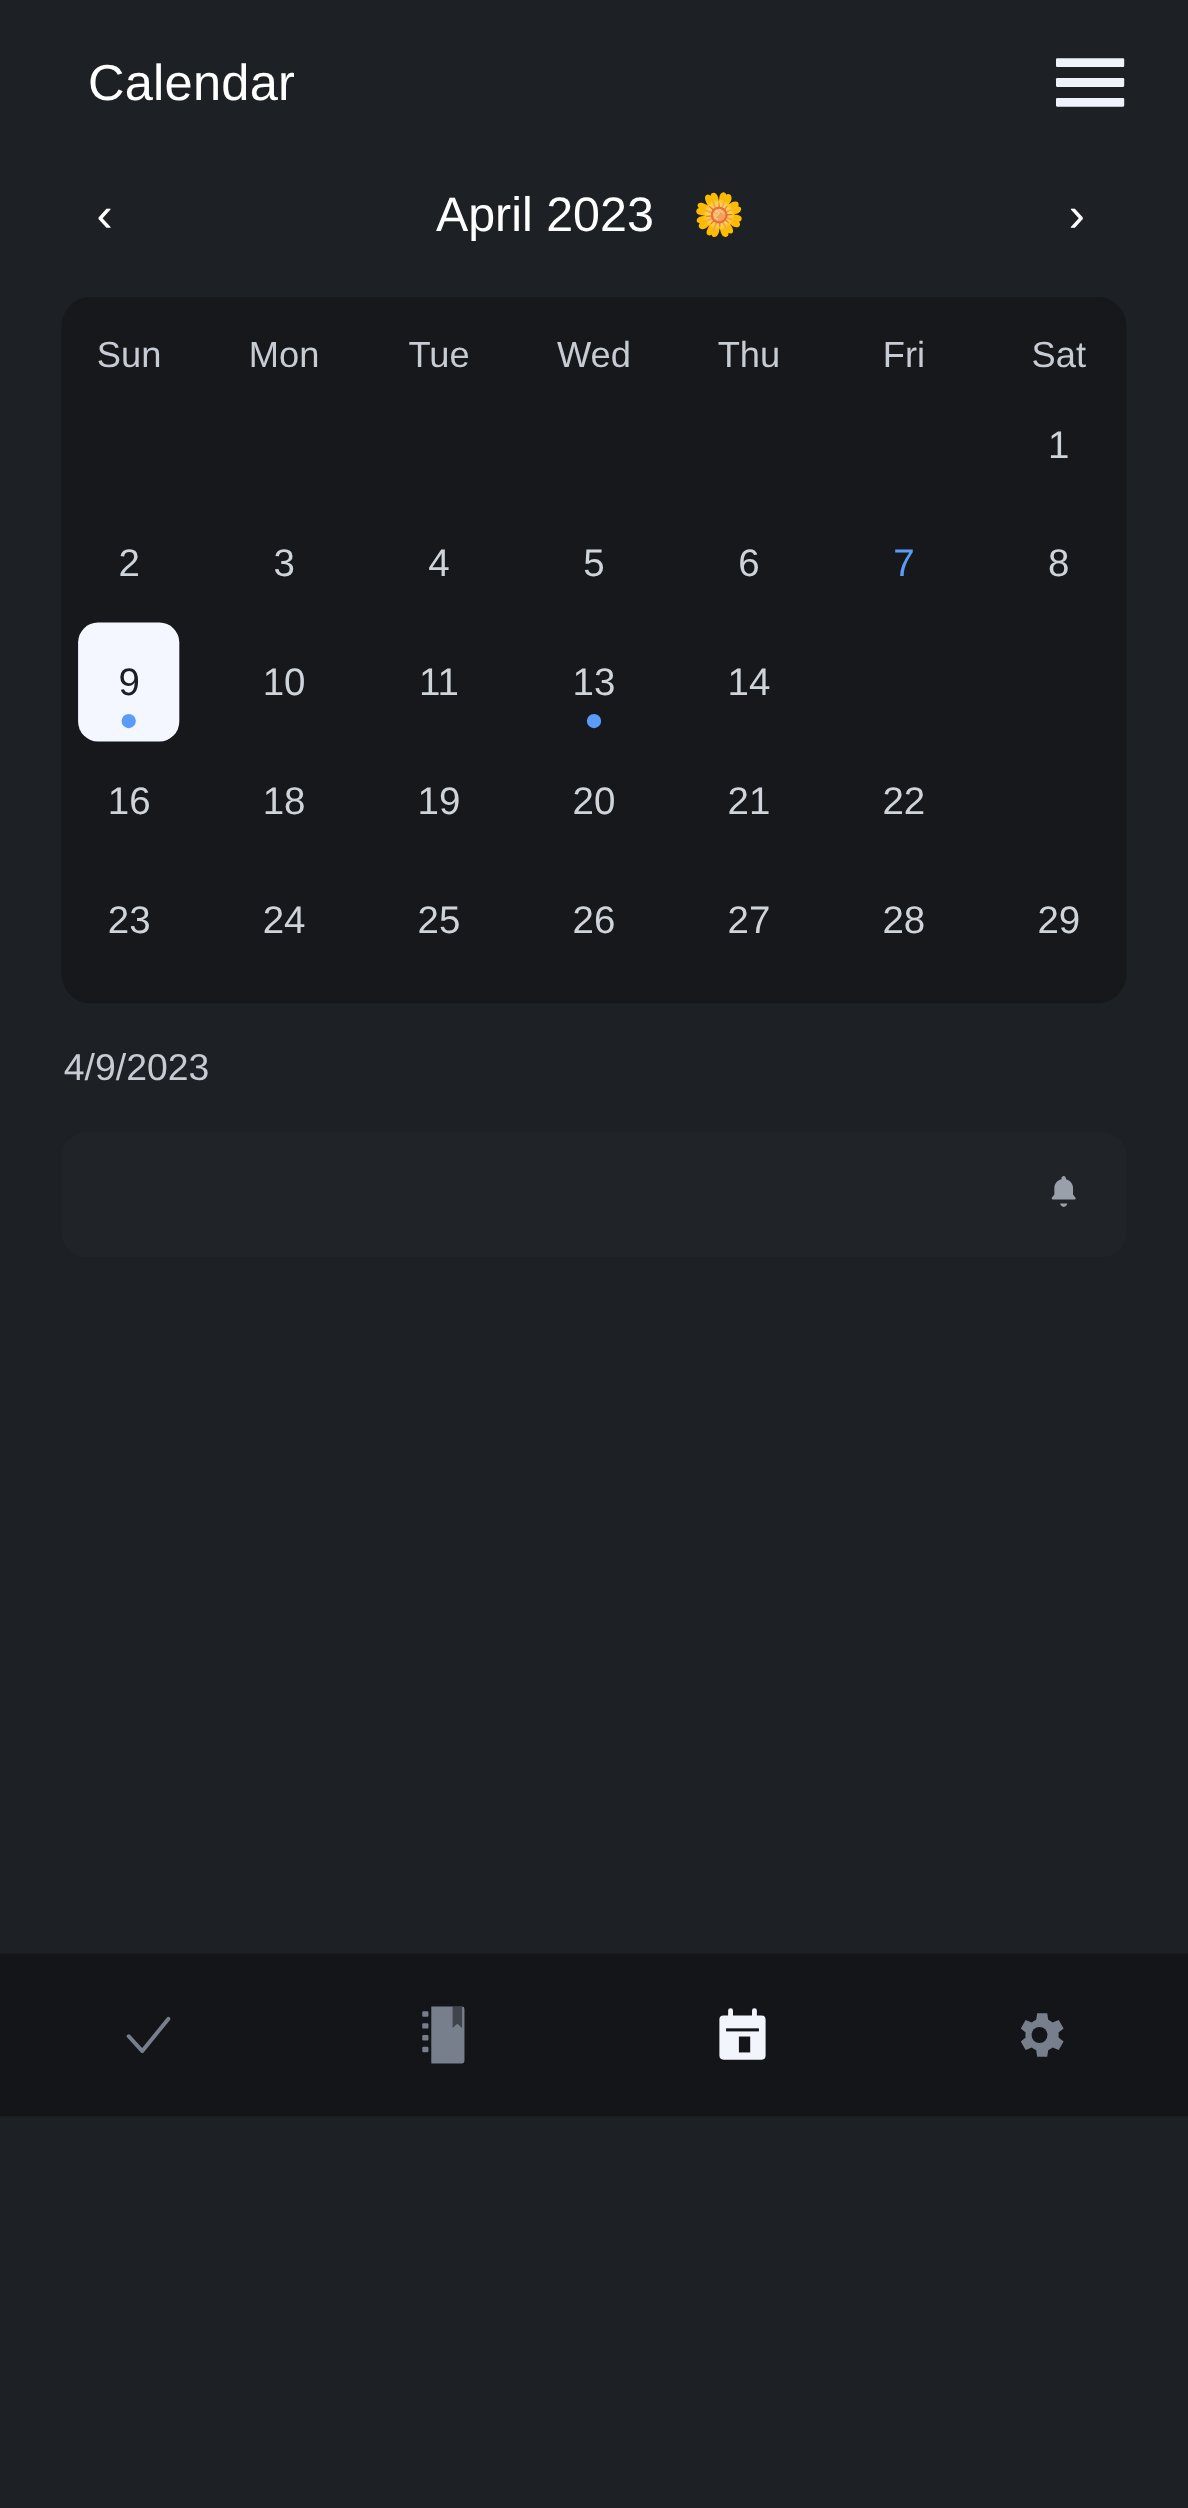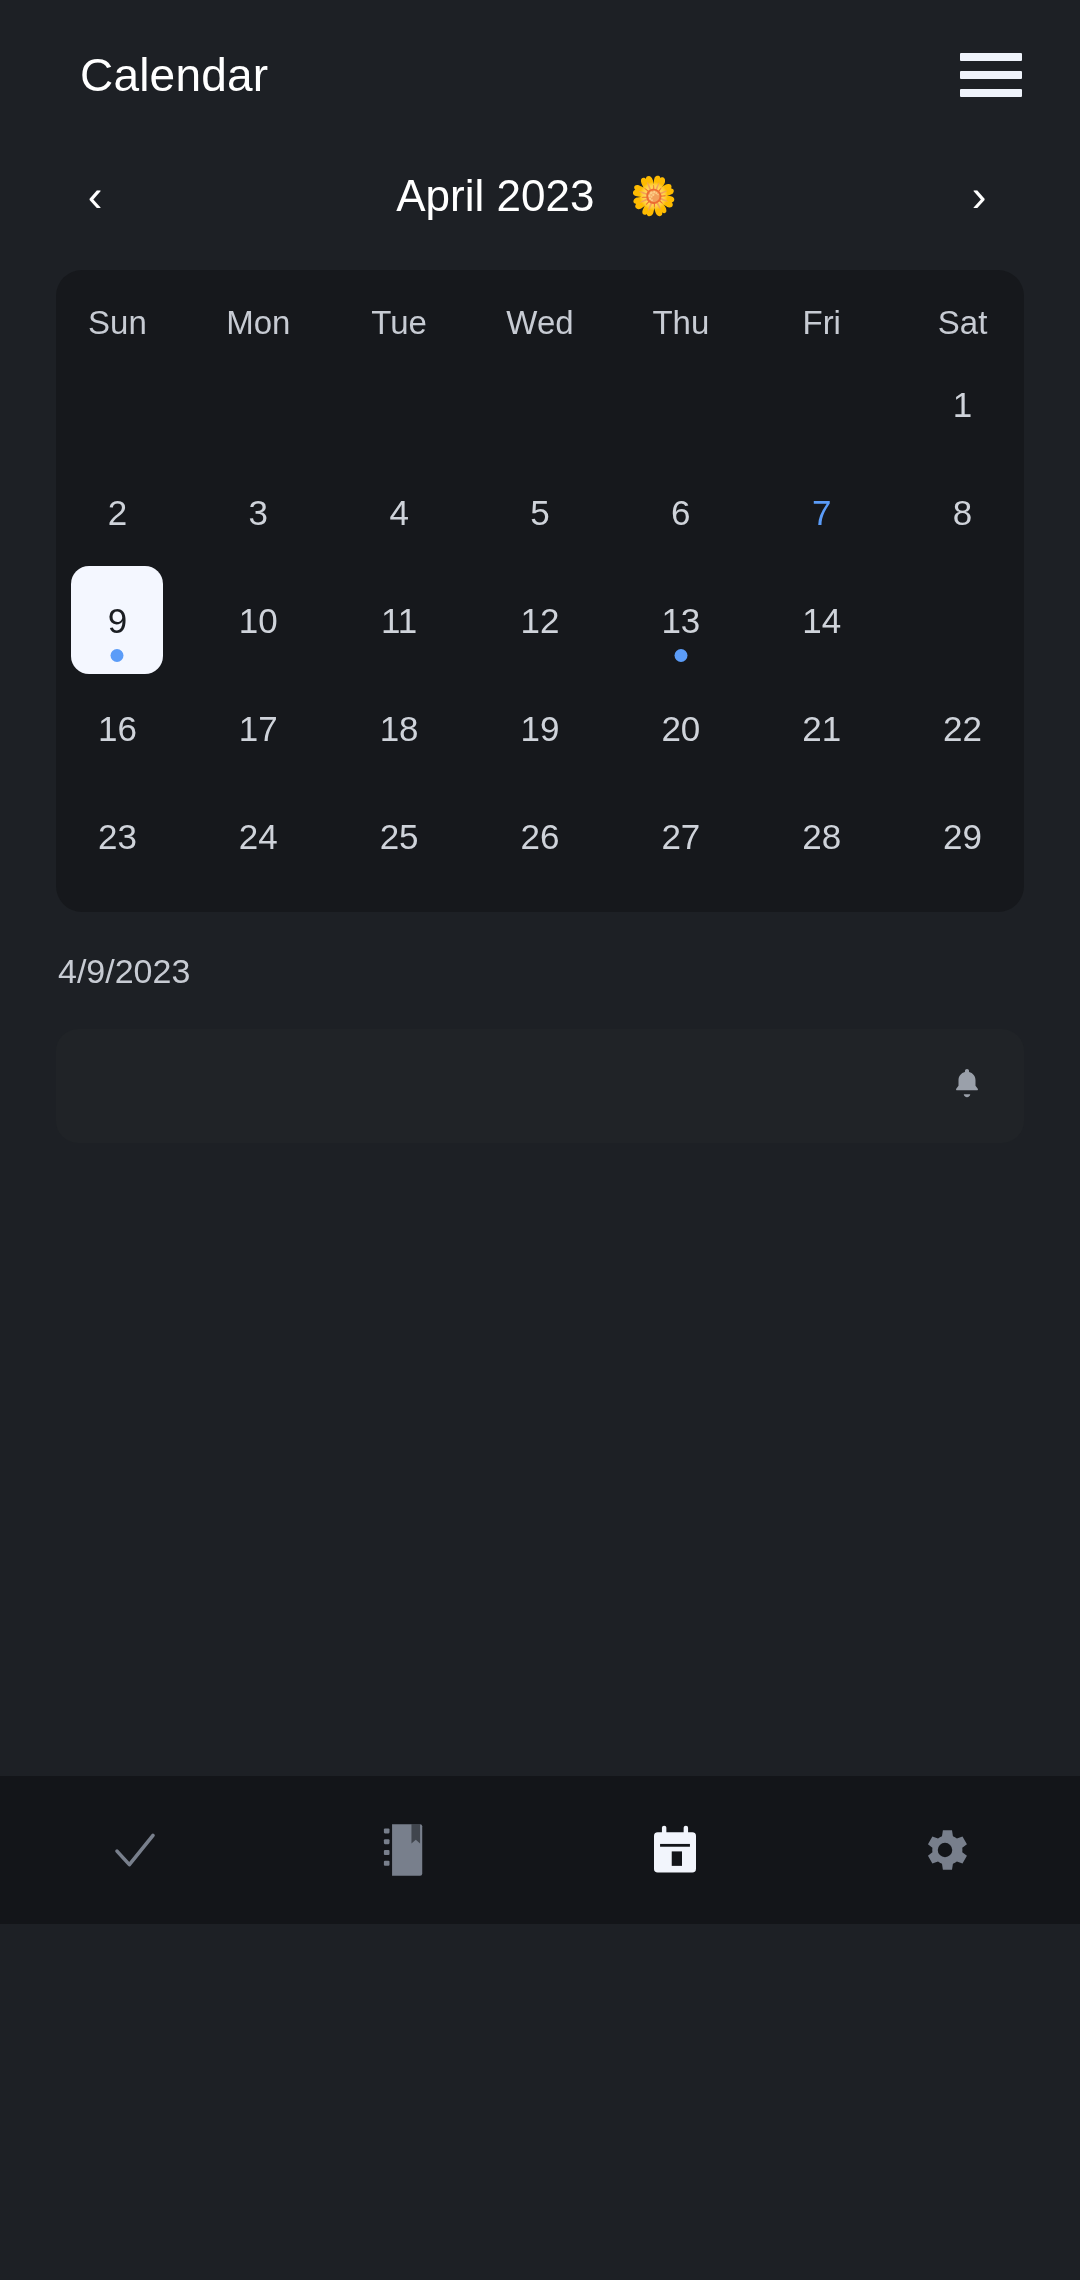--- a/index.html
+++ b/index.html
@@ -163,36 +163,30 @@
             <span class="num">9</span>
             <span class="dot"></span>
           </div>
           <div class="cell">
             <span class="num">10</span>
           </div>
           <div class="cell">
             <span class="num">11</span>
           </div>
           <div class="cell">
-            <span class="num">12</span>
-          </div>
-          <div class="cell">
             <span class="num">13</span>
             <span class="dot"></span>
           </div>
           <div class="cell">
             <span class="num">14</span>
           </div>
         </div>
         <div class="wk-row">
           <div class="cell">
             <span class="num">16</span>
-          </div>
-          <div class="cell">
-            <span class="num">17</span>
           </div>
           <div class="cell">
             <span class="num">18</span>
           </div>
           <div class="cell">
             <span class="num">19</span>
           </div>
           <div class="cell">
             <span class="num">20</span>
           </div>

